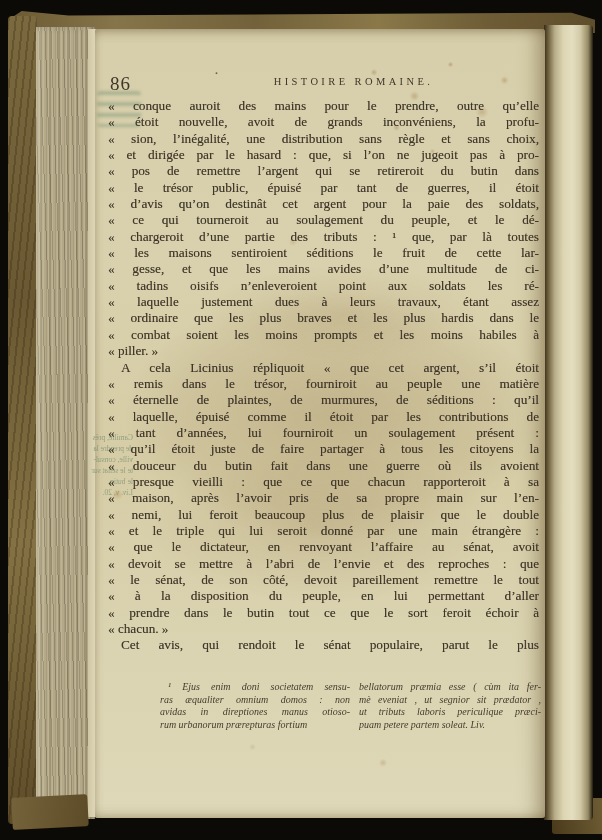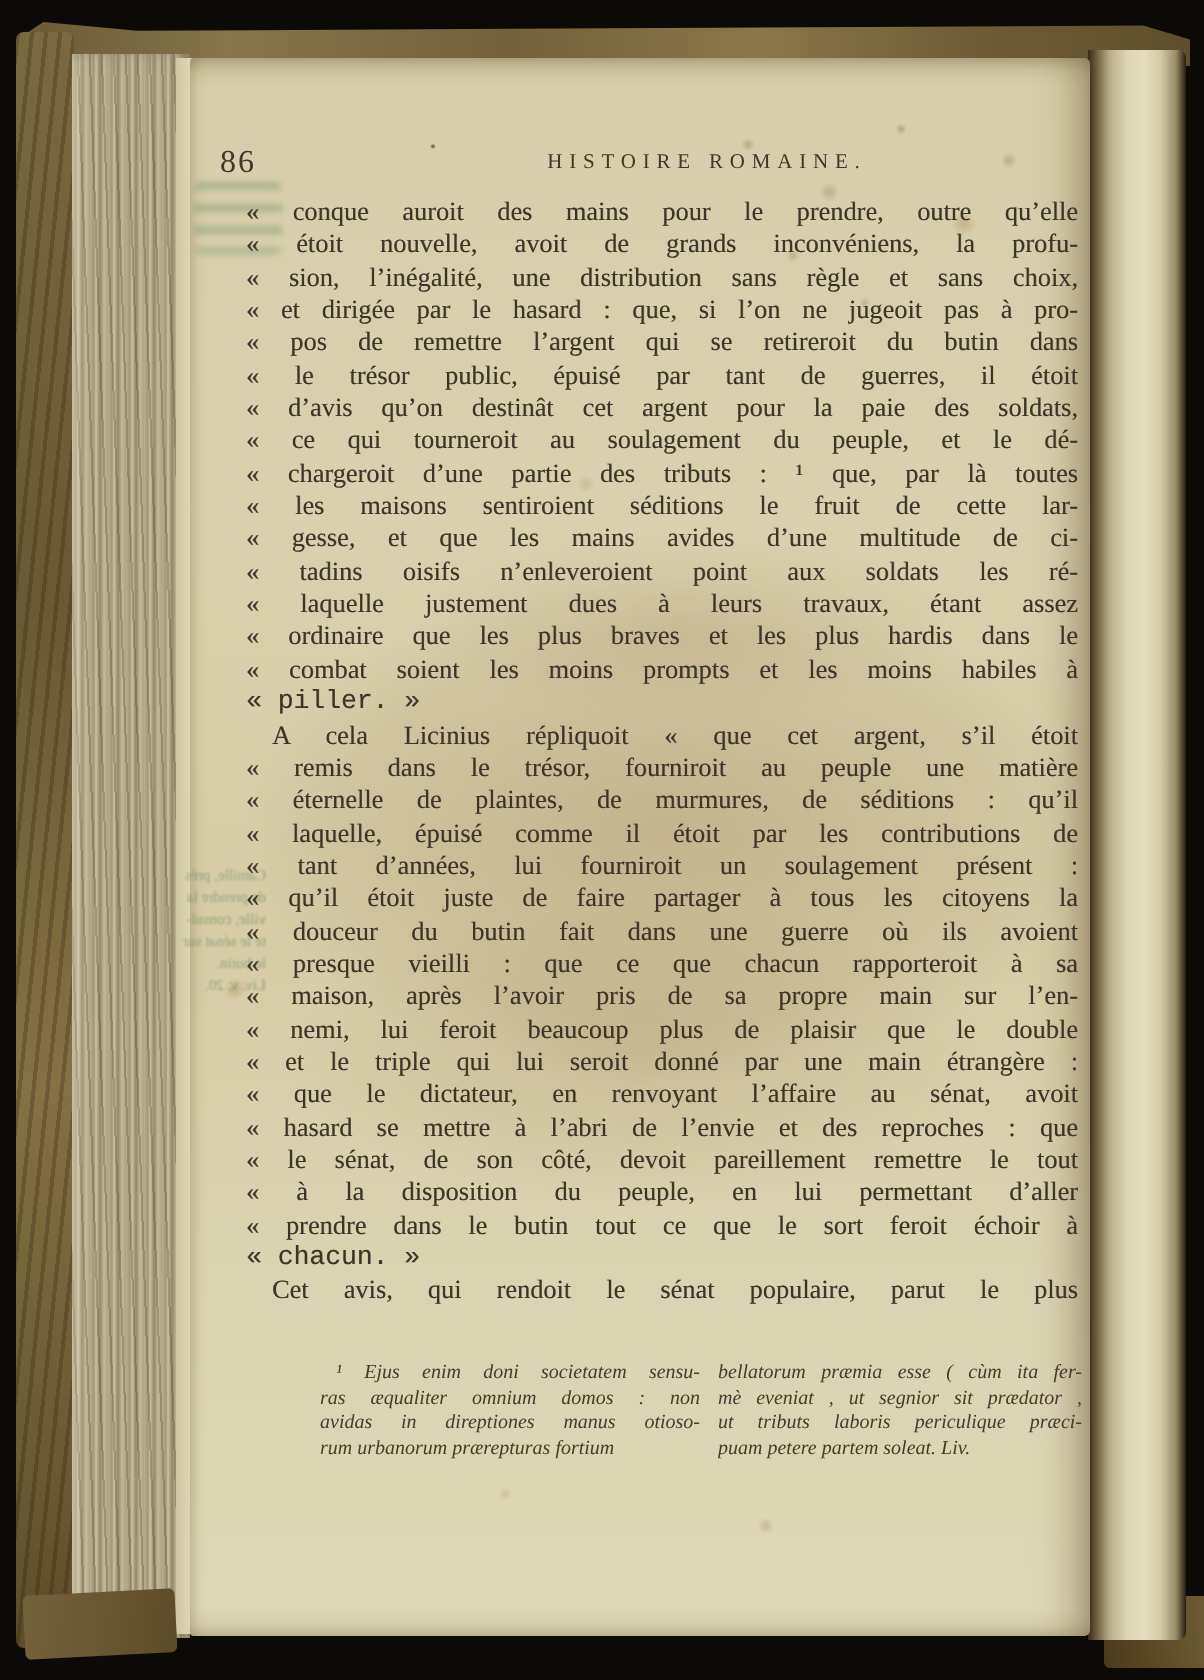--- a/index.html
+++ b/index.html
@@ -77,33 +77,33 @@
       radial-gradient(circle 6px at 44% 27%, rgba(150,110,55,0.20), rgba(0,0,0,0) 70%),
       radial-gradient(circle 6px at 64% 93%, rgba(150,105,50,0.25), rgba(0,0,0,0) 70%),
       radial-gradient(circle 5px at 35% 91%, rgba(150,105,50,0.18), rgba(0,0,0,0) 70%),
       radial-gradient(ellipse 58% 20% at 53% 49%, rgba(148,122,76,0.30), rgba(148,122,76,0.12) 60%, rgba(0,0,0,0) 80%),
       radial-gradient(ellipse 52% 13% at 50% 63%, rgba(148,122,76,0.22), rgba(0,0,0,0) 75%),
       radial-gradient(ellipse 40% 8% at 55% 36%, rgba(148,122,76,0.16), rgba(0,0,0,0) 75%);
   }
 
   
   .header-row{position:absolute;top:44px;left:13px;right:6px;height:18px;color:#40372a;}
-  .folio{position:absolute;left:2px;top:0;font-size:16px;letter-spacing:1px;}
+  .folio{position:absolute;left:2px;top:0;font-size:19px;letter-spacing:1px;}
   .running-title{
     position:absolute;left:50%;top:2.5px;transform:translateX(-50%);margin-left:30px;
     font-size:10.5px;letter-spacing:3.4px;white-space:nowrap;
   }
-  .body-text{position:absolute;top:69px;left:28px;right:6px;color:#3e352a;}
+  .body-text{position:absolute;top:69px;left:13px;right:6px;color:#3e352a;}
   .line{
     height:16.35px;overflow:hidden;
     font-size:13.2px;line-height:16.35px;
     text-align:justify;text-align-last:justify;
     text-shadow:0.2px 0.2px 0 rgba(62,48,28,0.45);
   }
-  .line.plain{text-align-last:left;font-family:Liberation Mono, monospace;}
+  .line.plain{text-align-last:left;}
   .line.indent{text-indent:13px;}
 
   .footnote{
     position:absolute;top:652px;left:65px;right:4px;display:flex;gap:9px;
     color:#463b2c;font-style:italic;
   }
   .fn-col{width:190px;}
   .fn-col.right{width:182px;}
   .fn-line{
     font-size:10px;line-height:12.7px;height:12.7px;overflow:hidden;
@@ -179,21 +179,21 @@
       <div class="line">« éternelle de plaintes, de murmures, de séditions : qu’il</div>
       <div class="line">« laquelle, épuisé comme il étoit par les contributions de</div>
       <div class="line">« tant d’années, lui fourniroit un soulagement présent :</div>
       <div class="line">« qu’il étoit juste de faire partager à tous les citoyens la</div>
       <div class="line">« douceur du butin fait dans une guerre où ils avoient</div>
       <div class="line">« presque vieilli : que ce que chacun rapporteroit à sa</div>
       <div class="line">« maison, après l’avoir pris de sa propre main sur l’en-</div>
       <div class="line">« nemi, lui feroit beaucoup plus de plaisir que le double</div>
       <div class="line">« et le triple qui lui seroit donné par une main étrangère :</div>
       <div class="line">« que le dictateur, en renvoyant l’affaire au sénat, avoit</div>
-      <div class="line">« hasard se mettre à l’abri de l’envie et des reproches : que</div>
+      <div class="line">« devoit se mettre à l’abri de l’envie et des reproches : que</div>
       <div class="line">« le sénat, de son côté, devoit pareillement remettre le tout</div>
       <div class="line">« à la disposition du peuple, en lui permettant d’aller</div>
       <div class="line">« prendre dans le butin tout ce que le sort feroit échoir à</div>
       <div class="line plain">« chacun. »</div>
       <div class="line indent">Cet avis, qui rendoit le sénat populaire, parut le plus</div>
     </div>
 
     <div class="footnote">
       <div class="fn-col">
         <div class="fn-line first">¹ Ejus enim doni societatem sensu-</div>

